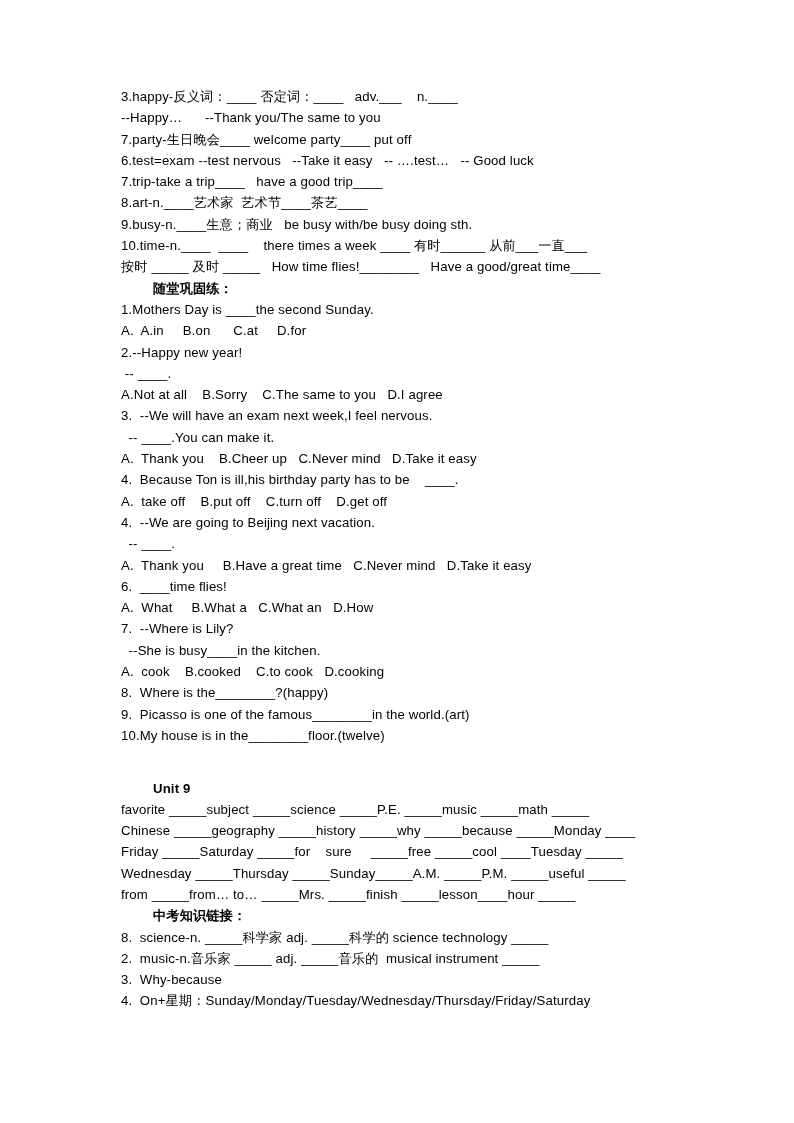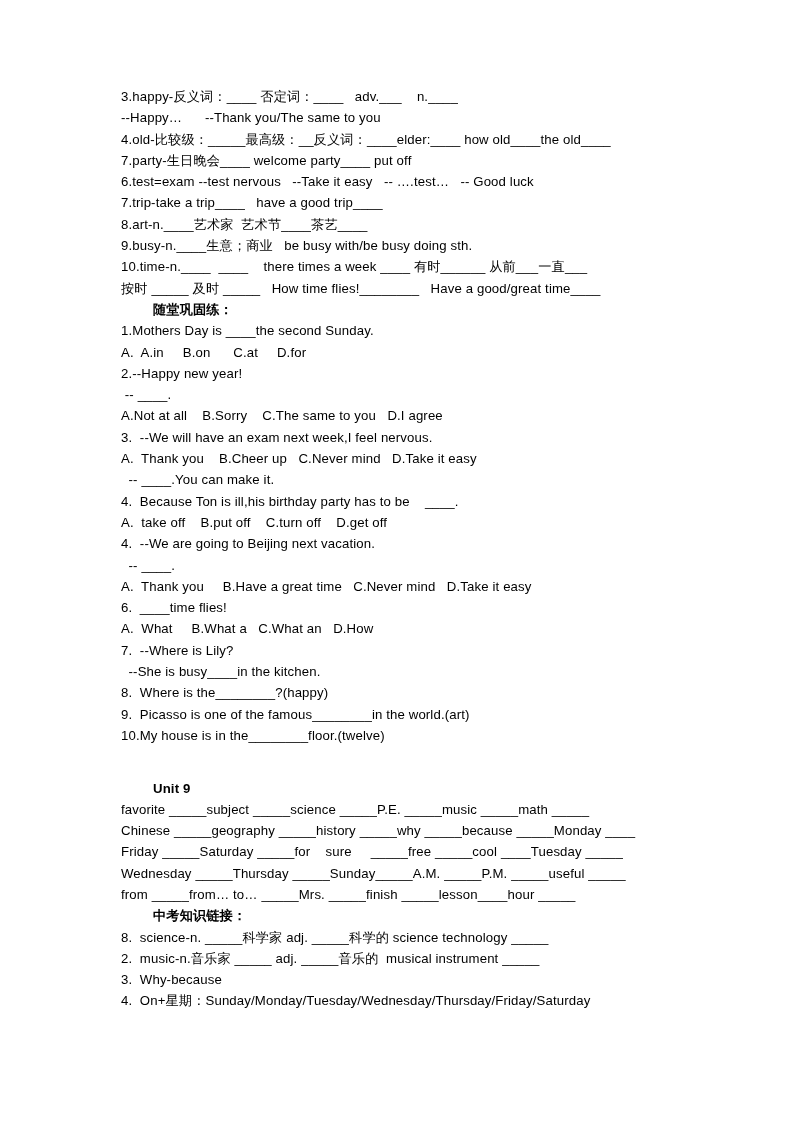--- a/index.html
+++ b/index.html
@@ -40,49 +40,49 @@
   }
 </style>
 </head>
 <body>
 
 <div class="page">
 
   <div>
     <div class="line">3.happy-反义词：____ 否定词：____   adv.___    n.____</div>
     <div class="line">--Happy…      --Thank you/The same to you</div>
-    <div class="line">4.old-比较级：_____最高级：__反义词：____elder:____ how old____the old____</div>
     <div class="line">7.party-生日晚会____ welcome party____ put off</div>
     <div class="line">6.test=exam --test nervous   --Take it easy   -- ….test…   -- Good luck</div>
     <div class="line">7.trip-take a trip____   have a good trip____</div>
     <div class="line">8.art-n.____艺术家  艺术节____茶艺____</div>
     <div class="line">9.busy-n.____生意；商业   be busy with/be busy doing sth.</div>
     <div class="line">10.time-n.____  ____    there times a week ____ 有时______ 从前___一直___</div>
     <div class="line">按时 _____ 及时 _____   How time flies!________   Have a good/great time____</div>
   </div>
 
   <div>
     <div class="line bold">随堂巩固练：</div>
     <div class="line">1.Mothers Day is ____the second Sunday.</div>
     <div class="line">A.  A.in     B.on      C.at     D.for</div>
     <div class="line">2.--Happy new year!</div>
     <div class="line"> -- ____.</div>
     <div class="line">A.Not at all    B.Sorry    C.The same to you   D.I agree</div>
     <div class="line">3.  --We will have an exam next week,I feel nervous.</div>
+    <div class="line">  -- ____.You can make it.</div>
     <div class="line">A.  Thank you    B.Cheer up   C.Never mind   D.Take it easy</div>
-    <div class="line">  -- ____.You can make it.</div>
     <div class="line">4.  Because Ton is ill,his birthday party has to be    ____.</div>
     <div class="line">A.  take off    B.put off    C.turn off    D.get off</div>
     <div class="line">4.  --We are going to Beijing next vacation.</div>
     <div class="line">  -- ____.</div>
     <div class="line">A.  Thank you     B.Have a great time   C.Never mind   D.Take it easy</div>
     <div class="line">6.  ____time flies!</div>
     <div class="line">A.  What     B.What a   C.What an   D.How</div>
     <div class="line">7.  --Where is Lily?</div>
     <div class="line">  --She is busy____in the kitchen.</div>
+    <div class="line">A.  cook    B.cooked    C.to cook   D.cooking</div>
     <div class="line">8.  Where is the________?(happy)</div>
     <div class="line">9.  Picasso is one of the famous________in the world.(art)</div>
     <div class="line">10.My house is in the________floor.(twelve)</div>
   </div>
 
   <div class="spacer"></div>
   <div class="spacer-half"></div>
 
   <div>
     <div class="line bold">Unit 9</div>

